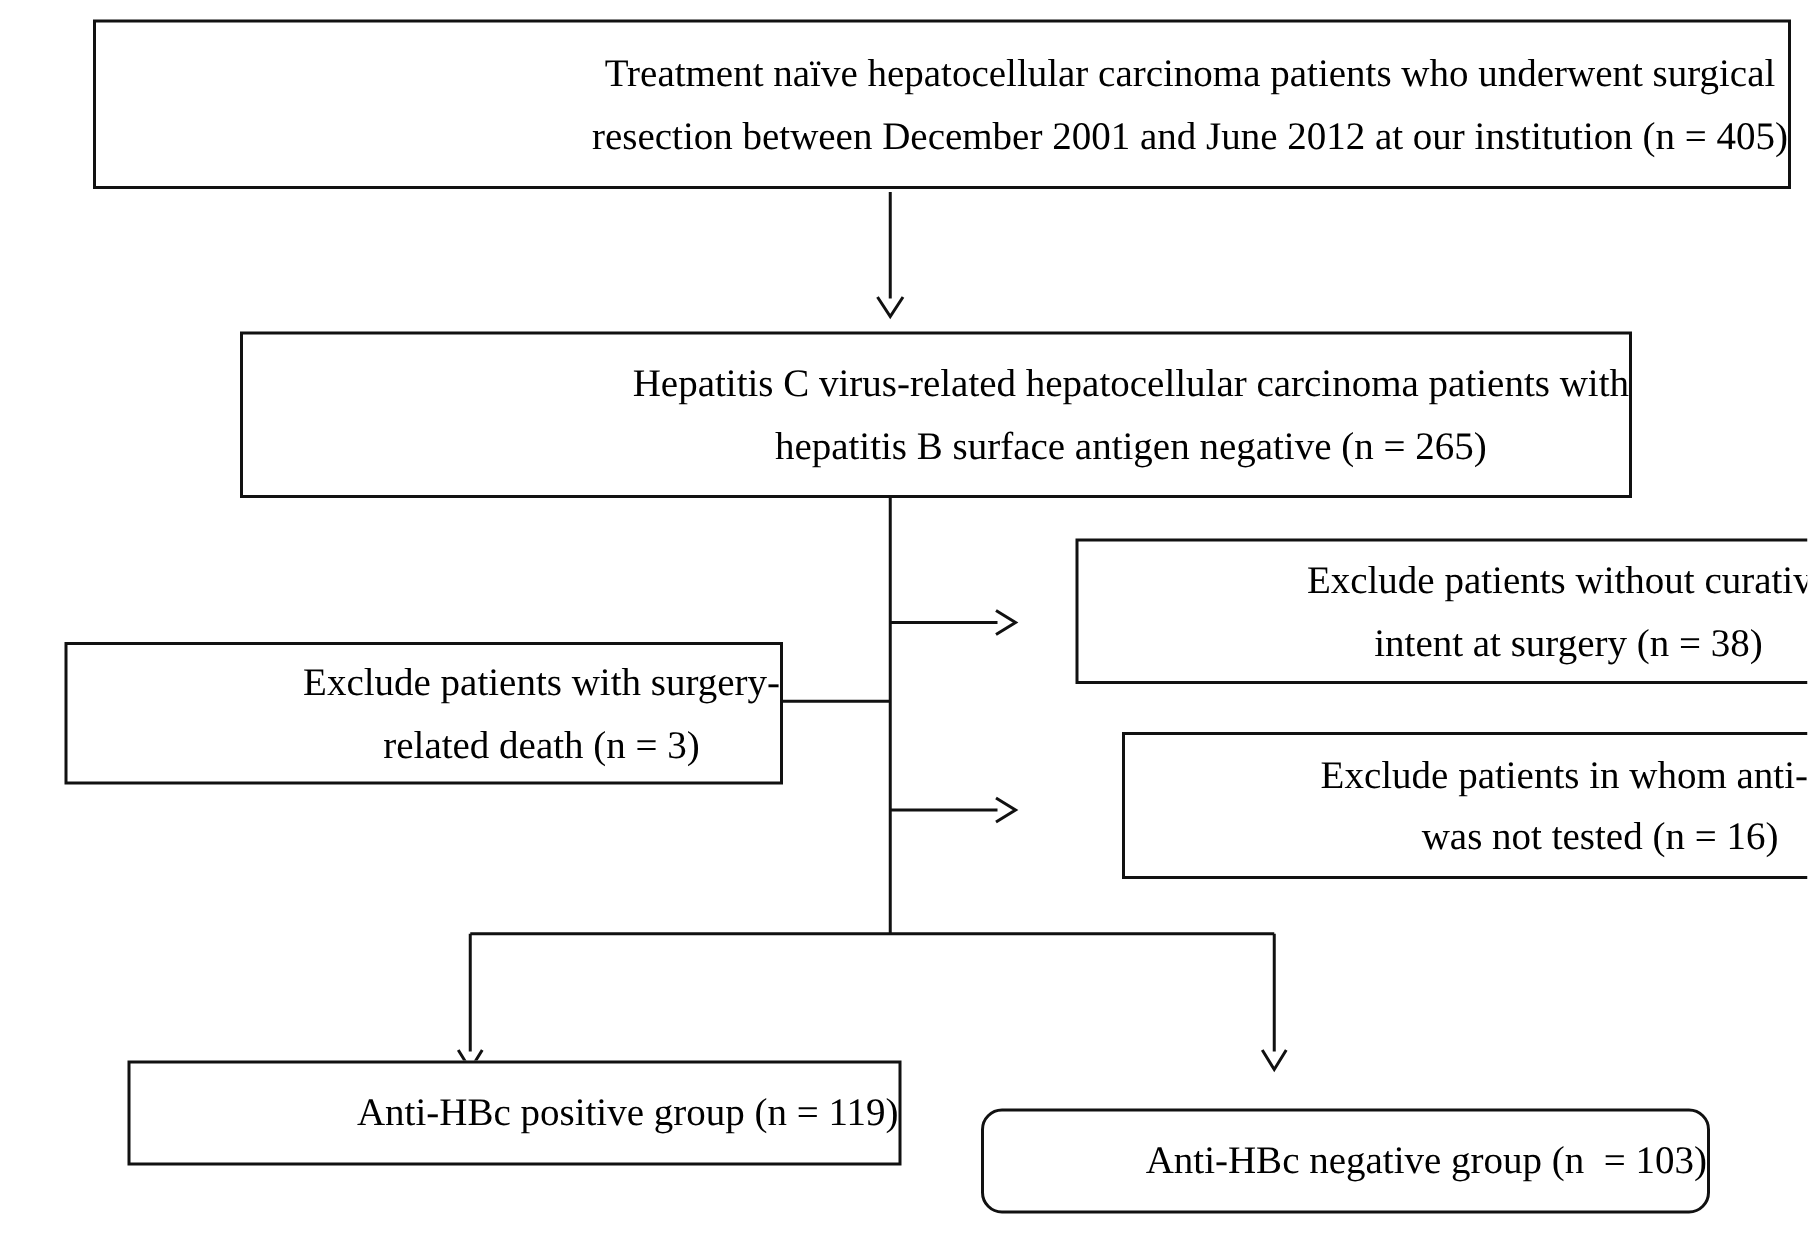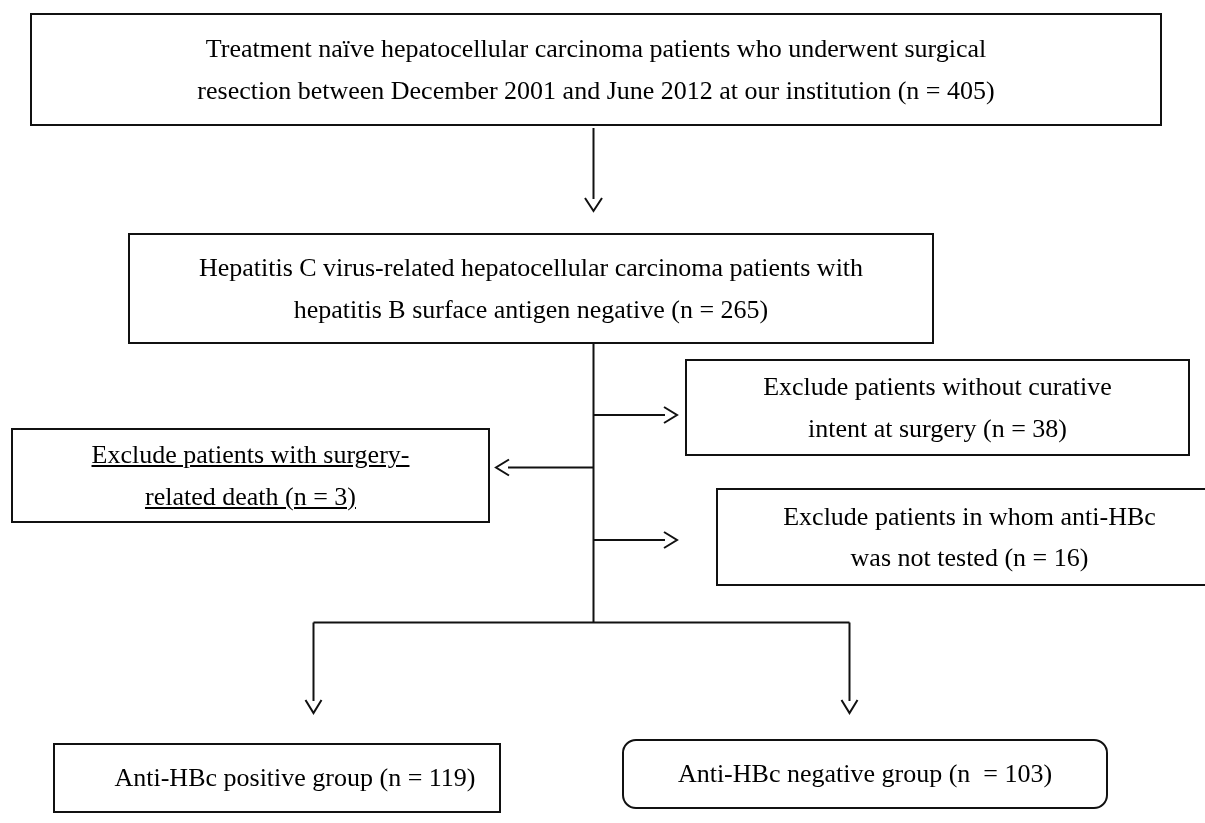--- a/index.html
+++ b/index.html
@@ -29,35 +29,36 @@
     stroke-width: 2;
     fill: none;
   }
   .node {
     position: absolute;
     box-sizing: border-box;
     border: 2px solid #111111;
     background: #ffffff;
     display: flex;
     align-items: center;
-    justify-content: center;
+    justify-content: flex-end;
+    margin-left: 32px;
   }
   .node .txt {
     display: block;
     text-align: center;
     white-space: pre-wrap;
     font-size: 26px;
     line-height: 1.58;
   }
   #node-enrollment       { left: 30px;  top: 13px;  width: 1132px; height: 113px; }
-  #node-hcv              { left: 128px; top: 233px; width: 806px;  height: 111px; }
+  #node-hcv              { left: 128px; top: 221px; width: 928px;  height: 111px; }
   #node-exclude-curative { left: 685px; top: 359px; width: 505px;  height: 97px; }
-  #node-exclude-death    { left: 11px;  top: 428px; width: 479px;  height: 95px; text-decoration: underline; }
+  #node-exclude-death    { left: 11px;  top: 428px; width: 479px;  height: 95px; }
   #node-exclude-untested { left: 716px; top: 488px; width: 507px;  height: 98px; }
-  #node-positive         { left: 53px;  top: 743px; width: 448px;  height: 70px; padding-left: 36px; }
+  #node-positive         { left: 53px;  top: 707px; width: 516px;  height: 70px; padding-left: 36px; }
   #node-negative         { left: 622px; top: 739px; width: 486px;  height: 70px; border-radius: 14px; }
 </style>
 </head>
 <body>
 
 <div class="canvas">
 
   <svg class="connectors" viewBox="0 0 1205 823" xmlns="http://www.w3.org/2000/svg">
 
     <g>

